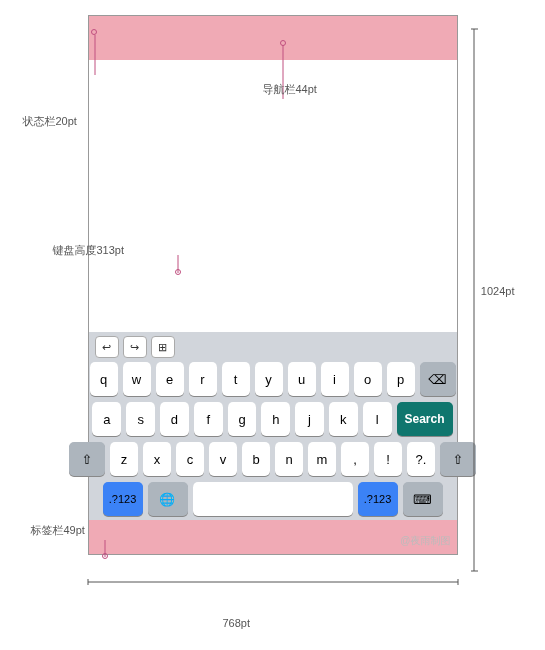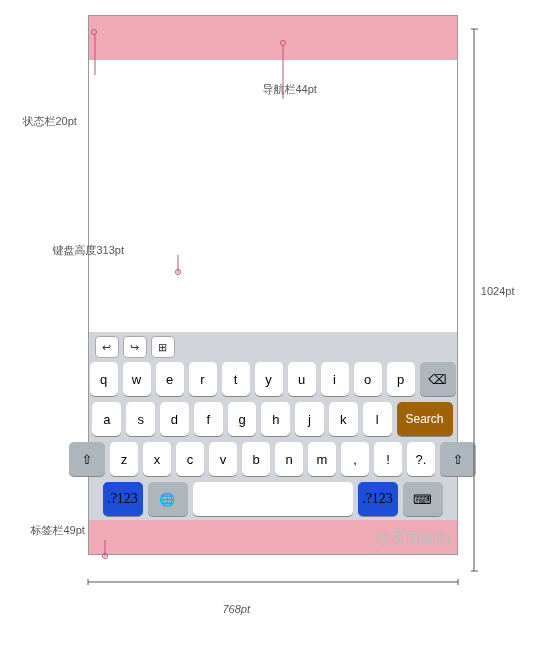--- a/index.html
+++ b/index.html
@@ -114,46 +114,45 @@
       font-weight: 400;
       color: #000;
       cursor: pointer;
       box-shadow: 0 1px 0 #888;
       flex: 1;
       max-width: 32px;
       user-select: none;
     }
 
     .key.search-btn {
-      background: #a16207;
+      background: #0f766e;
       color: #fff;
       min-width: 56px;
       max-width: 60px;
       font-size: 12px;
-      font-weight: 400;
+      font-weight: 700;
     }
 
     .key.delete-btn {
       background: #adb5bd;
       min-width: 36px;
       max-width: 40px;
     }
 
     .key.shift-btn {
       background: #adb5bd;
       min-width: 36px;
       max-width: 40px;
     }
 
     .key.num-btn {
-      background: #1d4ed8;
-      font-size: 14px;
-      min-width: 36px;
-      max-width: 40px;
-      font-family: Liberation Serif, serif;
+      background: #3b82f6;
+      font-size: 11px;
+      min-width: 36px;
+      max-width: 40px;
     }
 
     .key.globe-btn {
       background: #adb5bd;
       min-width: 36px;
       max-width: 40px;
     }
 
     .key.space-btn {
       background: #fff;
@@ -188,21 +187,21 @@
       height: 6px;
       border-radius: 50%;
       border: 1.5px solid #c05080;
       background: transparent;
     }
 
     .watermark {
       position: absolute;
       bottom: 6px;
       right: 6px;
-      font-size: 15px;
+      font-size: 10px;
       color: #bbb;
       pointer-events: none;
     }
   </style>
 </head>
 <body>
 
 <div class="outer-container">
 
   <div class="device-frame">
@@ -311,15 +310,15 @@
   <div class="dot" style="left: 152px; top: 254px;"></div>
 
   <div class="annotation" style="left: 30px; top: 228px;">键盘高度313pt</div>
 
   <div class="dot" style="left: 79px; top: 538px;"></div>
 
   <div class="annotation" style="left: 8px; top: 508px; text-align: center;">标签栏49pt</div>
 
   <div class="annotation" style="right: 8px; top: 270px; transform: rotate(0deg);">1024pt</div>
 
-  <div class="annotation" style="left: 200px; bottom: 20px; font-style: italic;">768pt</div>
+  <div class="annotation" style="left: 200px; bottom: 6px;">768pt</div>
 
 </div>
 
 </body></html>

